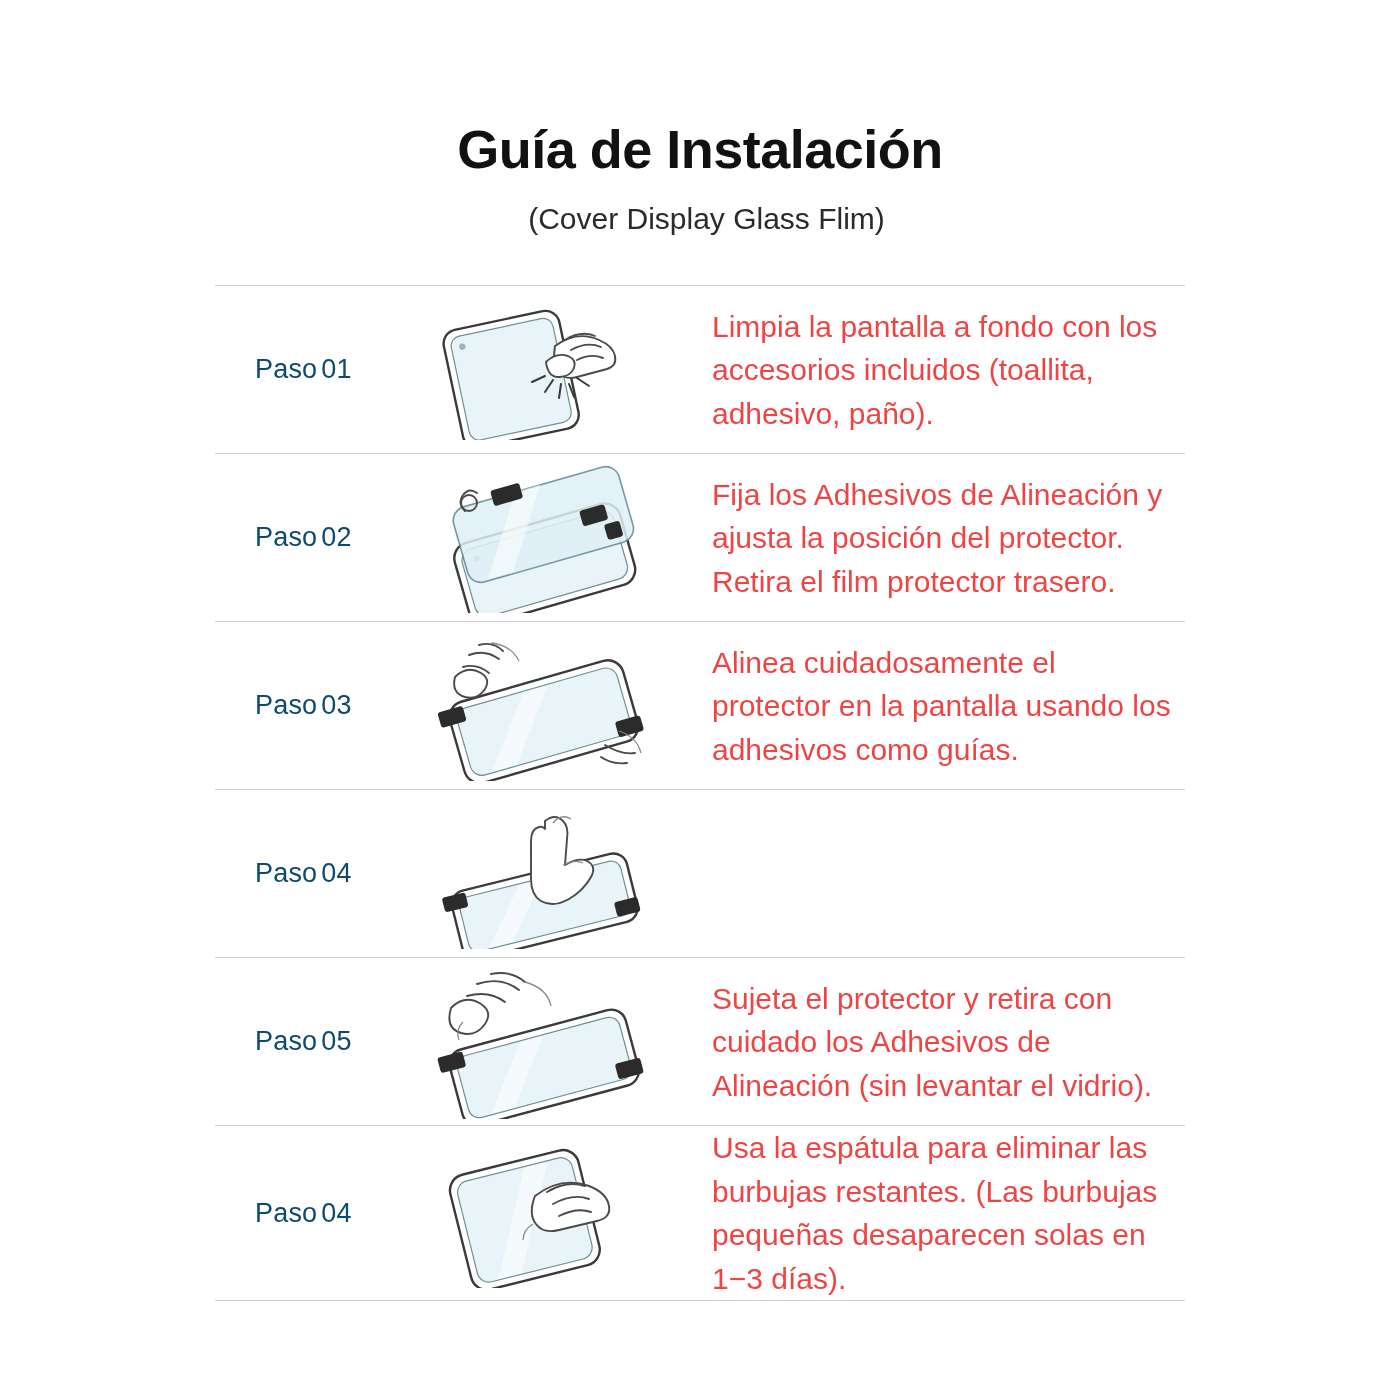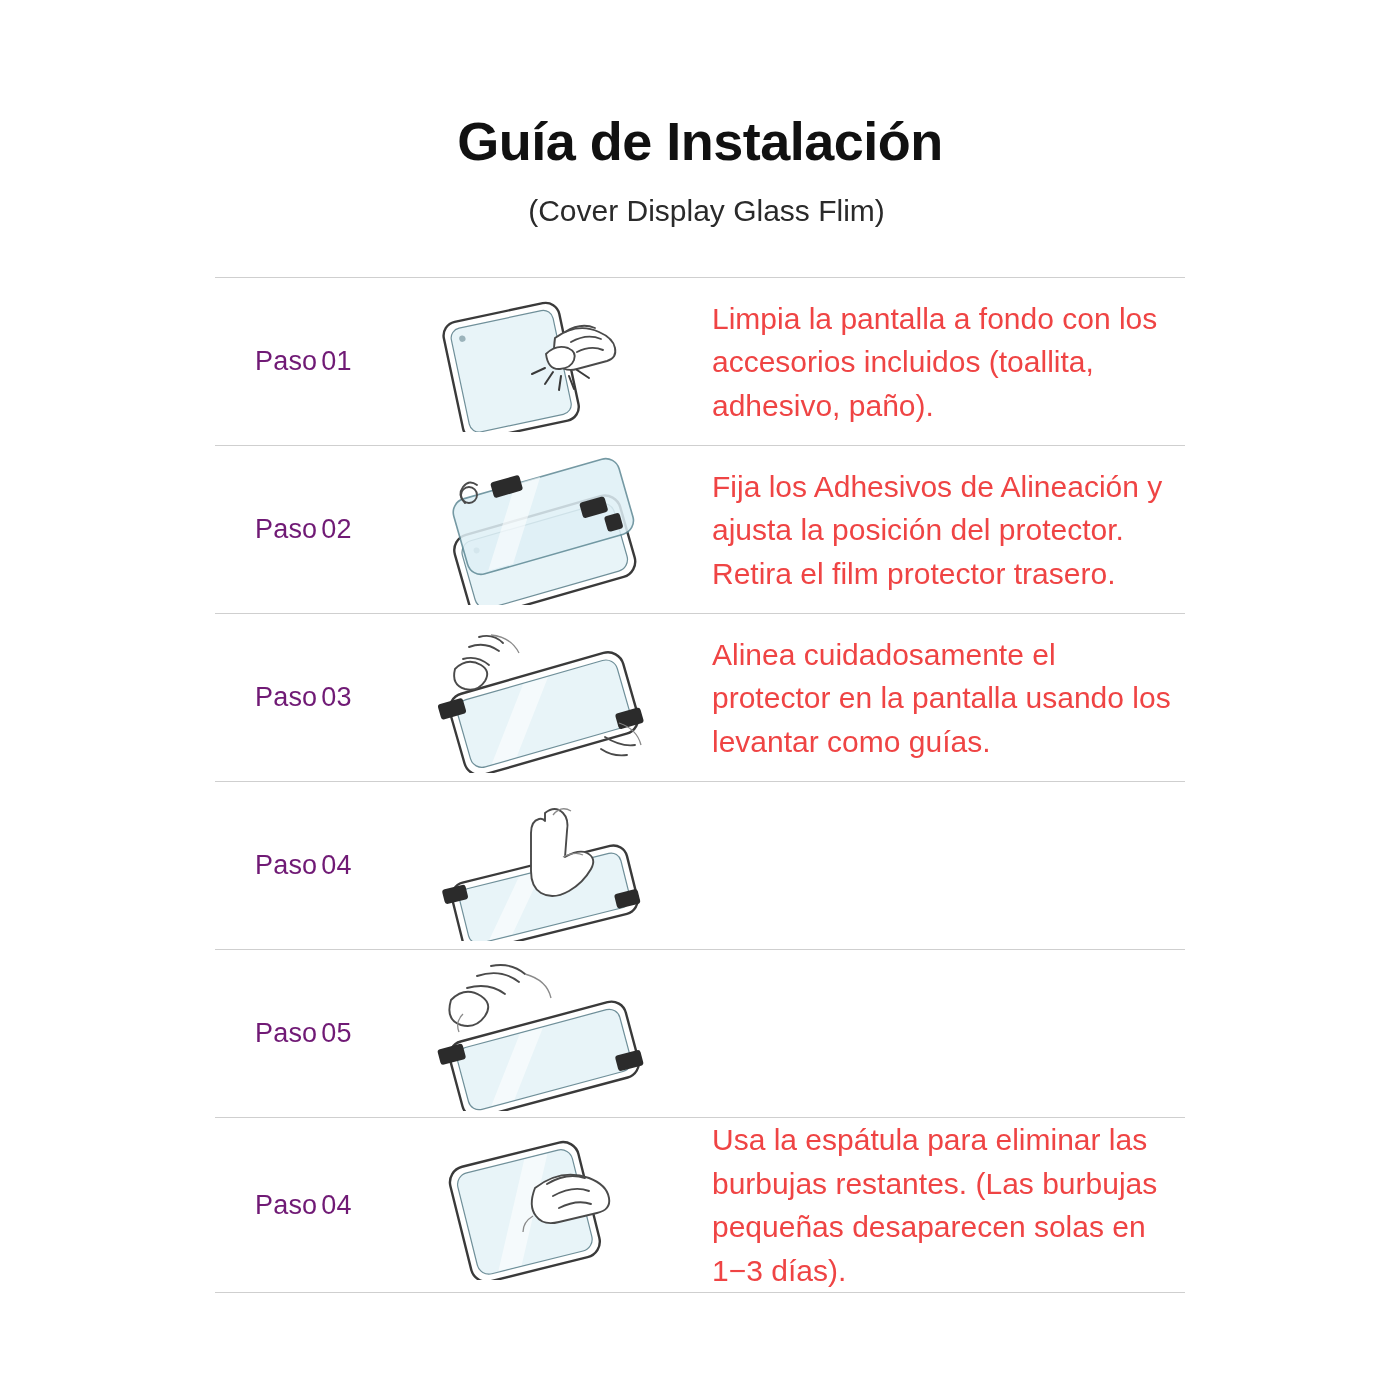--- a/index.html
+++ b/index.html
@@ -12,21 +12,21 @@
     height: 1400px;
     font-family: "Liberation Sans", sans-serif;
     color: #1b1b1b;
     overflow: hidden;
   }
   .page {
     width: 1400px;
     height: 1400px;
     position: relative;
     box-sizing: border-box;
-    padding: 0;
+    padding: 8px;
   }
   .header {
     text-align: center;
     padding-top: 112px;
   }
   .title {
     font-size: 54px;
     font-weight: 700;
     letter-spacing: -0.5px;
     color: #111111;
@@ -49,21 +49,21 @@
     display: flex;
     align-items: center;
     border-bottom: 1px solid #cfcfcf;
     min-height: 168px;
     box-sizing: border-box;
   }
   .step-label {
     width: 185px;
     flex: 0 0 185px;
     font-size: 27px;
-    color: #701a75;
+    color: #0c4a6e;
     letter-spacing: 0.2px;
     padding-left: 40px;
     box-sizing: border-box;
     white-space: nowrap;
   }
   .step-label .num {
     font-weight: 400;
     margin-left: 4px;
   }
   .step-figure {
@@ -180,21 +180,21 @@
             <path class="hand-fill" d="M50 46 q12 -12 26 -4 q10 6 4 16 q-7 11 -20 8 q-14 -4 -10 -20z"></path>
             <path class="thin" d="M86 12 q20 2 28 18"></path>
           </g>
           <g>
             <path class="hand" d="M196 126 q12 8 26 6"></path>
             <path class="hand" d="M200 114 q16 10 30 8"></path>
             <path class="thin" d="M214 100 q18 6 22 22"></path>
           </g>
         </svg>
       </div>
-      <div class="step-text">Alinea cuidadosamente el protector en la pantalla usando los levantar como guías.</div>
+      <div class="step-text">Alinea cuidadosamente el protector en la pantalla usando los adhesivos como guías.</div>
     </div>
 
     <div class="step-row">
       <div class="step-label">
         <span>Paso</span><span class="num">04</span>
       </div>
       <div class="step-figure">
         <svg width="280" height="150" viewBox="0 0 280 150">
           <g transform="rotate(-14 140 100)">
             <rect class="ph-body" x="48" y="72" width="180" height="70" rx="14"></rect>
@@ -228,20 +228,21 @@
           <g>
             <path class="hand" d="M86 10 q20 -4 34 8"></path>
             <path class="hand" d="M72 20 q24 -8 42 6"></path>
             <path class="hand" d="M62 32 q22 -6 38 6"></path>
             <path class="hand-fill" d="M46 44 q14 -14 30 -4 q12 8 4 20 q-9 13 -24 9 q-16 -5 -10 -25z"></path>
             <path class="thin" d="M120 18 q22 6 26 24"></path>
             <path class="thin" d="M58 58 q-8 8 -4 18"></path>
           </g>
         </svg>
       </div>
+      <div class="step-text">Sujeta el protector y retira con cuidado los Adhesivos de Alineación (sin levantar el vidrio).</div>
     </div>
 
     <div class="step-row">
       <div class="step-label">
         <span>Paso</span><span class="num">04</span>
       </div>
       <div class="step-figure">
         <svg width="280" height="150" viewBox="0 0 280 150">
           <g transform="rotate(-14 140 80)">
             <rect class="ph-body" x="54" y="18" width="132" height="118" rx="16"></rect>

